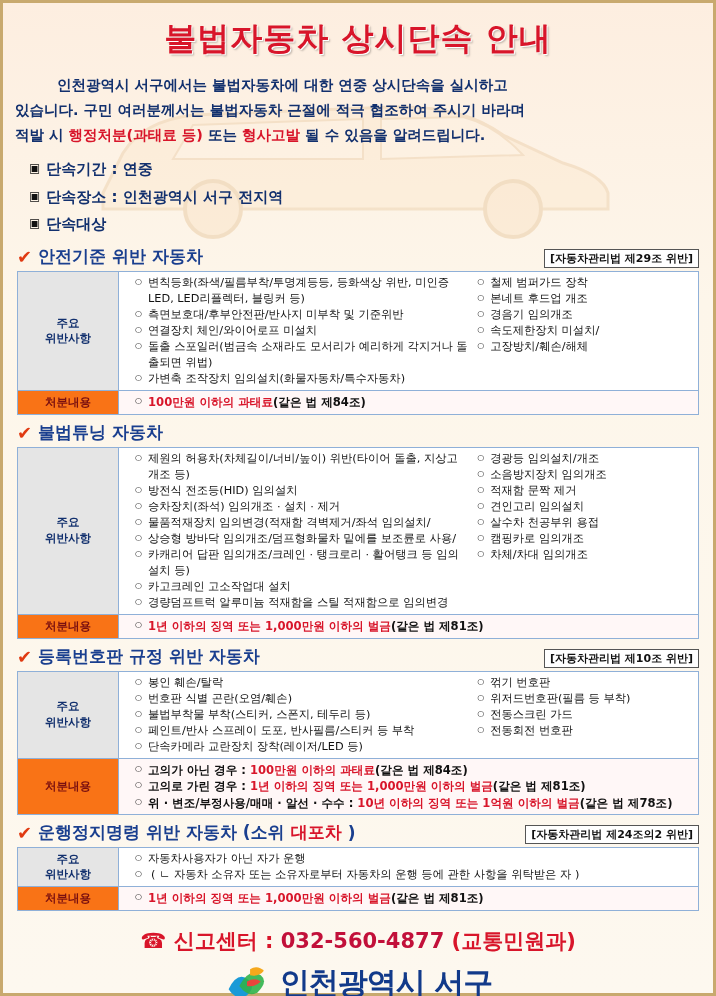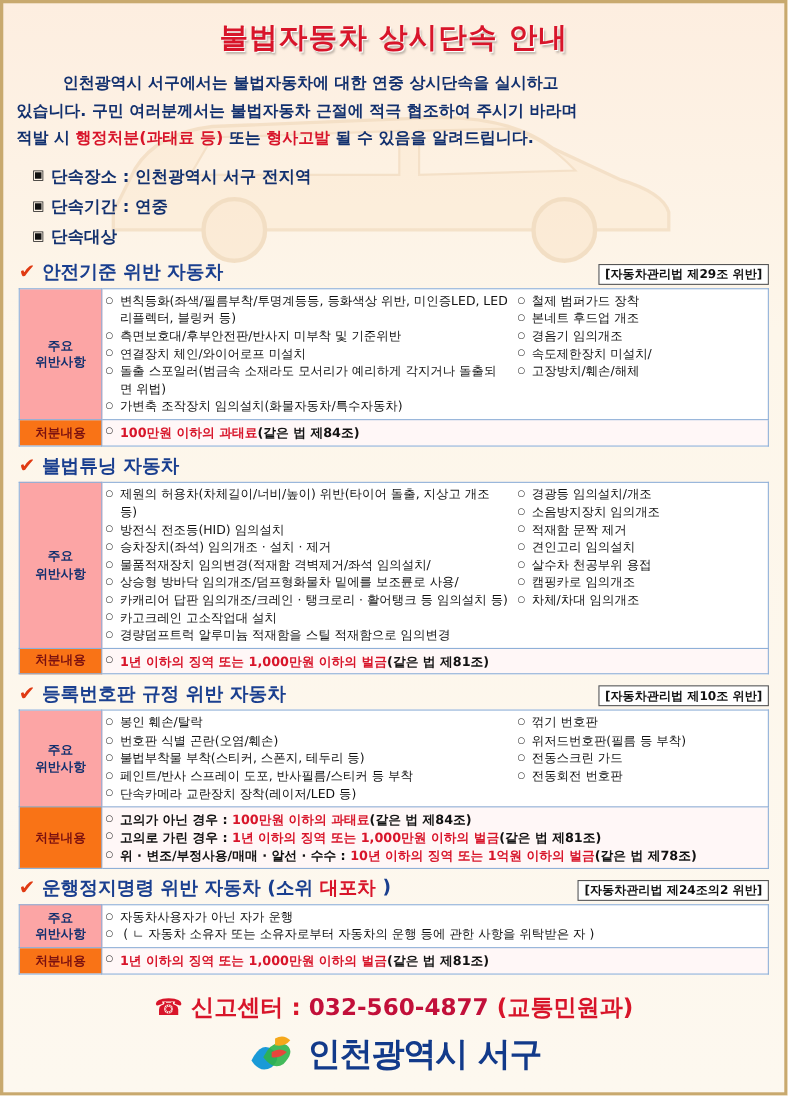--- a/index.html
+++ b/index.html
@@ -20,21 +20,21 @@
   }
   
   .watermark{
     position:absolute;left:60px;top:60px;width:600px;height:180px;
     opacity:.28;pointer-events:none;
   }
   .title{
     position:relative;
     text-align:center;
     padding-top:14px;
-    font-size:26px;
+    font-size:32px;
     font-weight:bold;
     color:#d8152a;
     letter-spacing:1px;
     text-shadow:1px 1px 0 #fff, 2px 2px 2px rgba(0,0,0,.25);
   }
   .intro{
     position:relative;
     margin:12px 22px 4px 12px;
     font-size:14.5px;
     line-height:1.72;
@@ -69,24 +69,24 @@
     border:1px solid #555;background:#fff;padding:1px 5px;
   }
   table.box{
     width:100%;border-collapse:collapse;background:#fff;
     border:1.5px solid #3f6fb5;
   }
   table.box td{
     border:1px solid #8fb0d8;
     vertical-align:middle;
     font-size:11.5px;
-    padding:3px 3px;
+    padding:3px 16px;
   }
   td.lab{
-    width:68px;text-align:center;background:#fca5a5;
+    width:68px;text-align:center;background:#e5e5e5;
     font-weight:bold;font-size:12px;color:#12306e;line-height:1.35;
   }
   td.body ul{margin:0;padding:0;list-style:none;}
   td.body li{
     line-height:1.42;
     padding-left:13px;
     position:relative;
     font-size:11.3px;
   }
   td.body li:before{
@@ -125,22 +125,22 @@
 
   <div class="title">불법자동차 상시단속 안내</div>
 
   <div class="intro">
     <span class="ind"></span><span>인천광역시 서구에서는 불법자동차에 대한 연중 상시단속을 실시하고</span><br>
     <span>있습니다.  구민 여러분께서는 불법자동차 근절에 적극 협조하여 주시기 바라며</span><br>
     <span>적발 시 </span><span class="red">행정처분(과태료 등)</span><span> 또는 </span><span class="red">형사고발</span><span> 될 수 있음을 알려드립니다.</span>
   </div>
 
   <div class="bullets">
+    <div><span class="sq">▣</span><span>단속기간 : 연중</span></div>
     <div><span class="sq">▣</span><span>단속장소 : 인천광역시 서구 전지역</span></div>
-    <div><span class="sq">▣</span><span>단속기간 : 연중</span></div>
     <div><span class="sq">▣</span><span>단속대상</span></div>
   </div>
 
   <div class="section">
     <div class="sec-head">
       <div class="sec-title">
         <span class="check">✔</span>
         <span>안전기준 위반 자동차</span>
       </div>
       <div class="sec-law">[자동차관리법 제29조 위반]</div>

